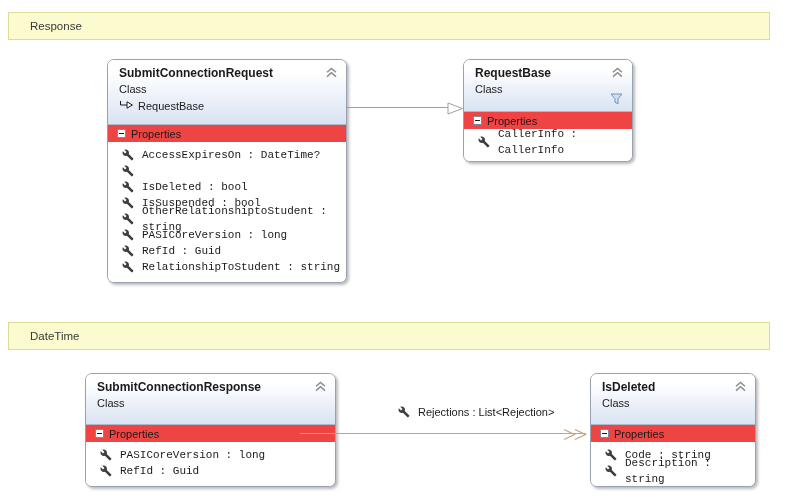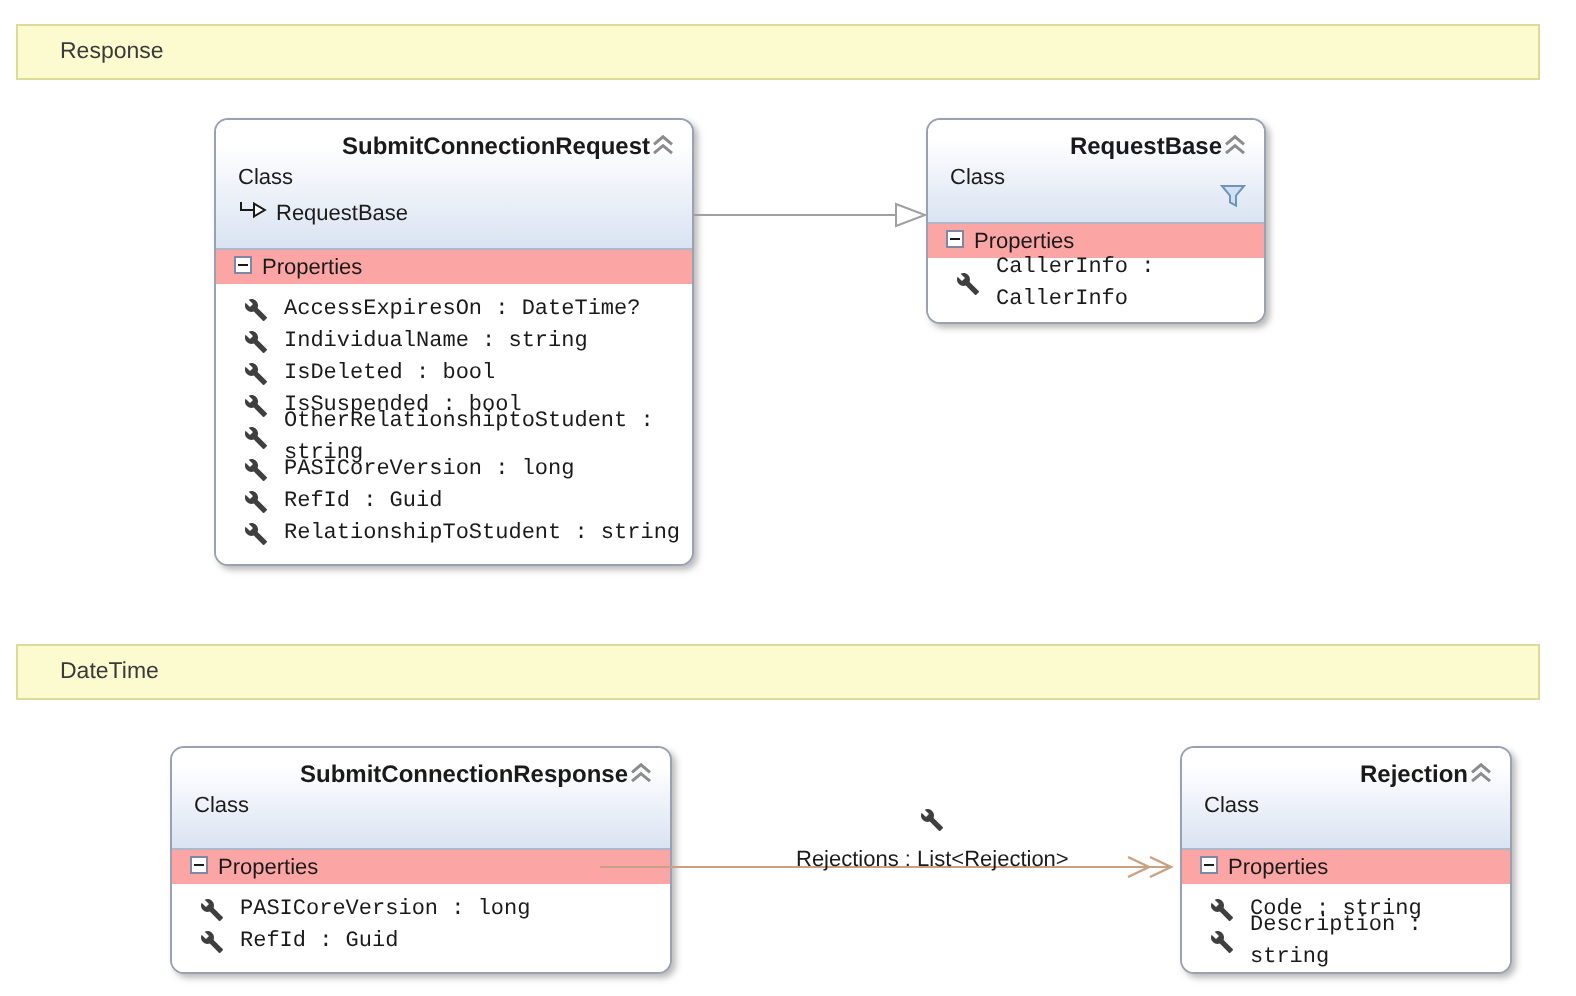--- a/index.html
+++ b/index.html
@@ -22,30 +22,30 @@
     position:absolute;box-sizing:border-box;background:#ffffff;
     border:1px solid #9aa2b2;border-radius:7px;overflow:hidden;
     box-shadow:2px 2px 3px rgba(130,130,130,.55);
     font-size:11px;display:flex;flex-direction:column;
   }
   .box-header{
     position:relative;
     background:linear-gradient(to bottom,#ffffff 18%,#d9e3f2 100%);
     padding:6px 8px 2px 11px;box-sizing:border-box;flex:0 0 auto;
   }
-  .title-row{display:flex;justify-content:flex-end;align-items:flex-start;}
+  .title-row{display:flex;justify-content:space-between;align-items:flex-start;}
   .box-title{font-weight:bold;font-size:12px;line-height:15px;}
   .box-kind{font-size:11px;line-height:14px;margin-top:1px;}
   .inherits-row{display:flex;align-items:center;gap:4px;margin-top:4px;line-height:13px;}
   .collapse-btn{flex:0 0 auto;margin-top:1px;cursor:pointer;}
   .filter-btn{position:absolute;right:9px;bottom:4px;cursor:pointer;}
 
   .props-header{
     display:flex;align-items:center;gap:5px;
-    background:#fca5a5;border-top:1px solid #aeb8cb;
+    background:#ef4444;border-top:1px solid #aeb8cb;
     padding:0 8px 0 9px;height:18px;box-sizing:border-box;flex:0 0 auto;
   }
   .props-list{background:#ffffff;padding-top:5px;flex:1 1 auto;}
   .prop-row{display:flex;align-items:center;gap:8px;padding-left:14px;height:16px;line-height:16px;font-family:Liberation Mono, monospace;}
   .wrench{flex:0 0 auto;display:inline-flex;}
 
   
   #box-request   {left:107px;top:59px;width:240px;height:224px;}
   #box-request .box-header{height:64px;}
   #box-requestbase{left:463px;top:59px;width:170px;height:103px;}
@@ -61,21 +61,21 @@
     border-top:1px solid #a0a0a0;
   }
   .inherit-head{position:absolute;left:447px;top:101px;}
   .assoc-line{
     position:absolute;left:300px;top:433px;width:286px;height:0;
     border-top:1px solid #c9a182;
   }
   .assoc-head{position:absolute;left:562px;top:427px;}
   .assoc-label{
     position:absolute;left:398px;top:404px;height:16px;
-    display:flex;align-items:center;gap:8px;font-size:11px;flex-direction:column;
+    display:flex;align-items:center;gap:8px;font-size:11px;
   }
 </style>
 </head>
 <body>
 
 <div class="band request">
   <span>Response</span>
 </div>
 
 <div class="band response">
@@ -121,21 +121,20 @@
           </svg>
         </span>
       <span>AccessExpiresOn : DateTime?</span>
     </div>
     <div class="prop-row">
       <span class="wrench">
           <svg width="12" height="12" viewBox="0 0 24 24">
             <path d="M22.7 19l-9.1-9.1c.9-2.3.4-5-1.5-6.9-2-2-5-2.4-7.4-1.3L9 6 6 9 1.6 4.7C.4 7.1.9 10.1 2.9 12.1c1.9 1.9 4.6 2.4 6.9 1.5l9.1 9.1c.4.4 1 .4 1.4 0l2.3-2.3c.5-.4.5-1.1.1-1.4z" fill="#3f3f3f"></path>
           </svg>
         </span>
-      <span>IndividualName : string</span>
     </div>
     <div class="prop-row">
       <span class="wrench">
           <svg width="12" height="12" viewBox="0 0 24 24">
             <path d="M22.7 19l-9.1-9.1c.9-2.3.4-5-1.5-6.9-2-2-5-2.4-7.4-1.3L9 6 6 9 1.6 4.7C.4 7.1.9 10.1 2.9 12.1c1.9 1.9 4.6 2.4 6.9 1.5l9.1 9.1c.4.4 1 .4 1.4 0l2.3-2.3c.5-.4.5-1.1.1-1.4z" fill="#3f3f3f"></path>
           </svg>
         </span>
       <span>IsDeleted : bool</span>
     </div>
     <div class="prop-row">
@@ -258,21 +257,21 @@
           </svg>
         </span>
       <span>RefId : Guid</span>
     </div>
   </div>
 </div>
 
 <div class="class-box" id="box-rejection">
   <div class="box-header">
     <div class="title-row">
-      <span class="box-title">Rejection</span>
+      <span class="box-title">IsDeleted</span>
       <span class="collapse-btn">
         <svg width="13" height="11" viewBox="0 0 13 11">
             <path d="M2 5.2 L6.5 1.4 L11 5.2" fill="none" stroke="#8c8c8c" stroke-width="1.5"></path>
             <path d="M2 9.6 L6.5 5.8 L11 9.6" fill="none" stroke="#8c8c8c" stroke-width="1.5"></path>
           </svg>
       </span>
     </div>
     <div class="box-kind">Class</div>
   </div>
   <div class="props-header">

